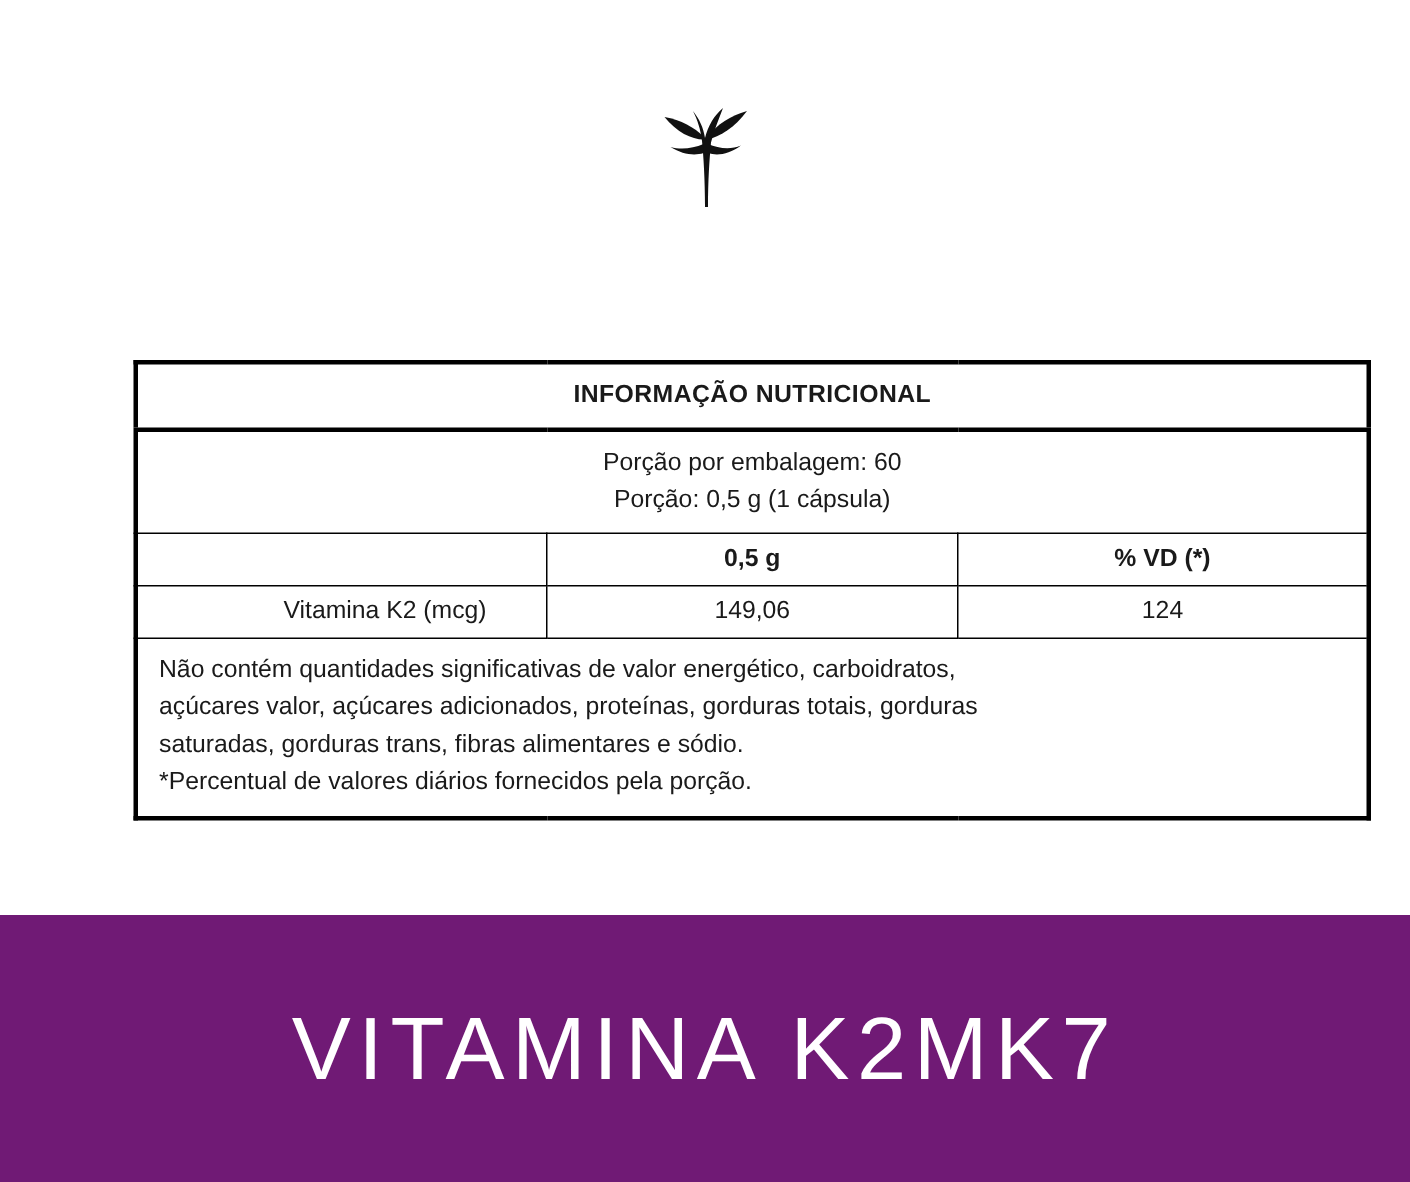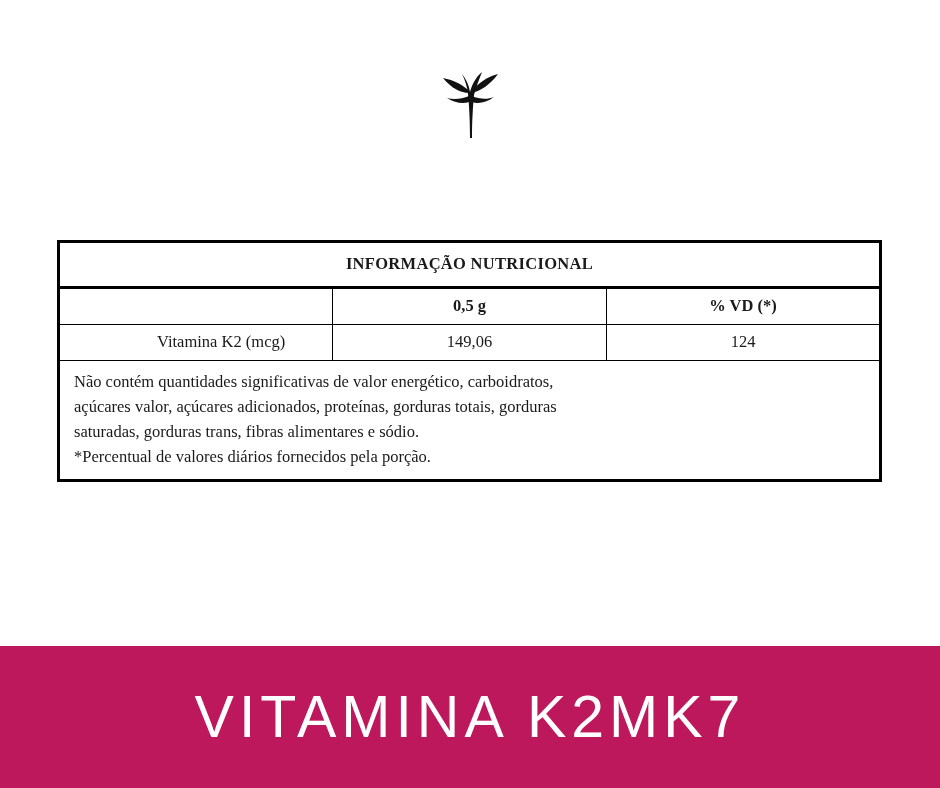--- a/index.html
+++ b/index.html
@@ -33,23 +33,22 @@
   }
   .logo-mark {
     width: 70px;
     height: 80px;
     display: block;
   }
 
   
   .table-wrap {
     flex: 0 0 auto;
-    padding: 40px 57px 0 57px;
+    padding: 40px 57px 0 89px;
     box-sizing: border-box;
-    font-family: Liberation Serif, serif;
   }
   table.nutri {
     width: 825px;
     border-collapse: collapse;
     border: 3px solid #000;
     table-layout: fixed;
     background: #fff;
   }
   table.nutri td {
     border: 1.5px solid #000;
@@ -112,22 +111,22 @@
     border-bottom: none !important;
     font-size: 16.5px;
   }
 
   
   .footer-band {
     position: absolute;
     left: 0;
     bottom: 0;
     width: 940px;
-    height: 142px;
-    background: #be185d;
+    height: 178px;
+    background: #701a75;
     display: flex;
     align-items: center;
     justify-content: center;
   }
   .footer-title {
     color: #ffffff;
     font-size: 59px;
     letter-spacing: 5px;
     font-weight: 400;
     text-align: center;
@@ -150,20 +149,26 @@
     </svg>
   </div>
 
   <div class="table-wrap">
     <table class="nutri">
       <tbody>
         <tr>
           <td class="nutri-title" colspan="3">INFORMAÇÃO NUTRICIONAL</td>
         </tr>
         <tr>
+          <td class="portion-cell" colspan="3">
+            <div>Porção por embalagem: 60</div>
+            <div>Porção: 0,5 g (1 cápsula)</div>
+          </td>
+        </tr>
+        <tr>
           <td class="col-head blank" style="width:370px"></td>
           <td class="col-head" style="width:220px">0,5 g</td>
           <td class="col-head last" style="width:229px">% VD (*)</td>
         </tr>
         <tr>
           <td class="cell name">Vitamina K2 (mcg)</td>
           <td class="cell num">149,06</td>
           <td class="cell num last">124</td>
         </tr>
         <tr>

